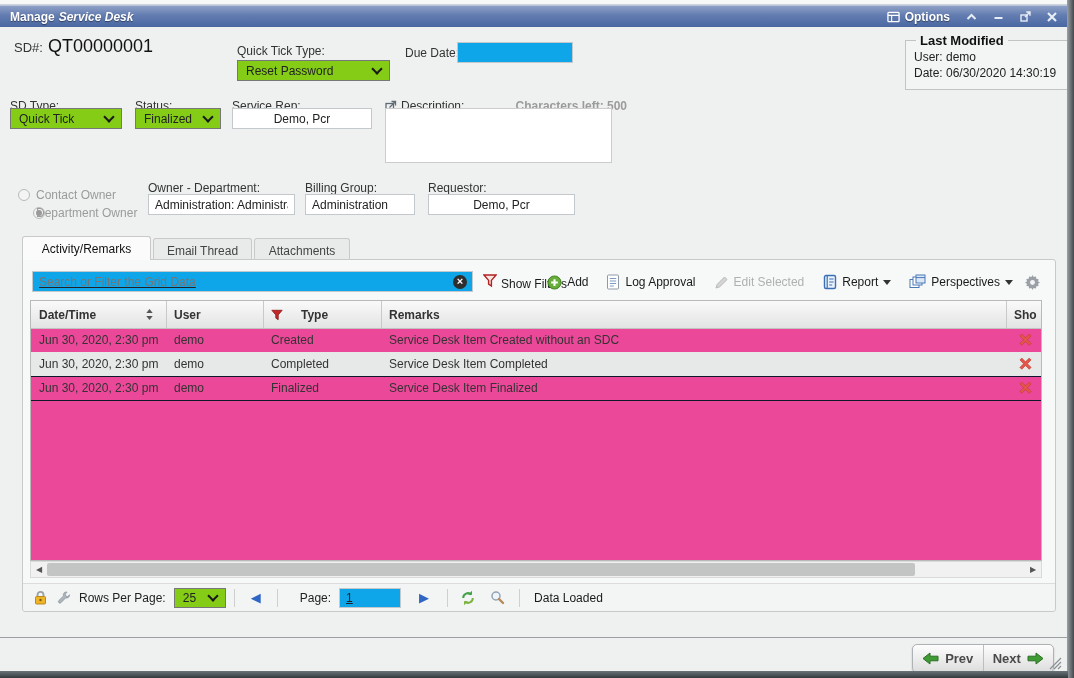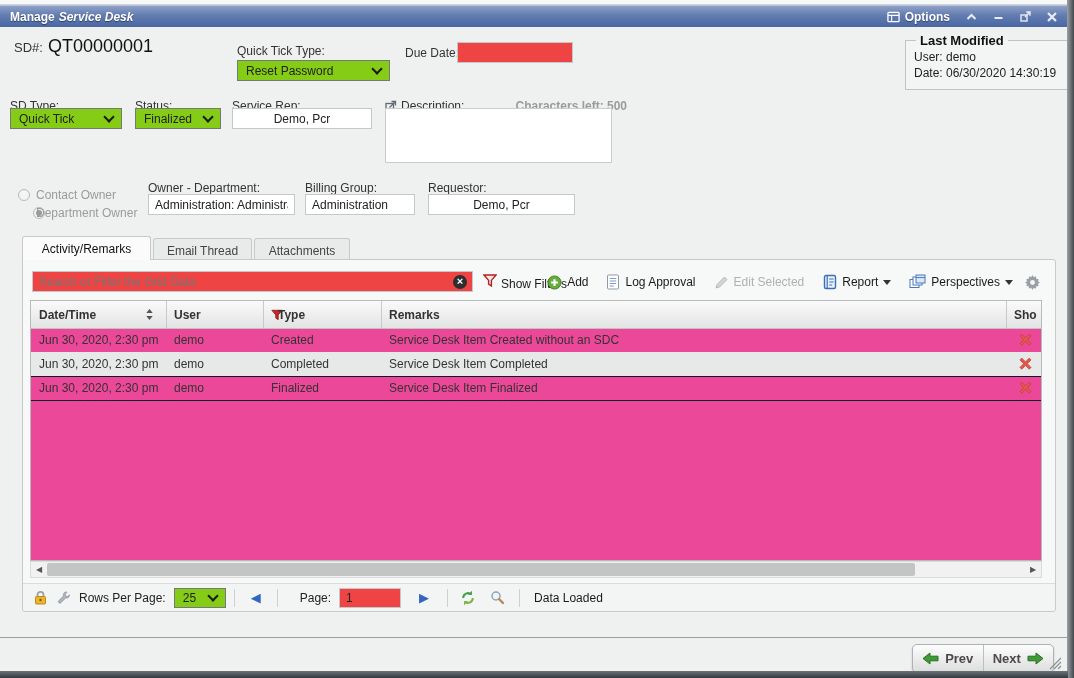--- a/index.html
+++ b/index.html
@@ -23,21 +23,21 @@
   .inputbox{box-sizing:border-box;background:#fff;border:1px solid #c3c8cc;height:21px;
     display:flex;align-items:center;padding:0 6px;}
   .inputbox.center{justify-content:center;}
   .inputbox .val{white-space:nowrap;overflow:hidden;}
   .selectbox{box-sizing:border-box;background:#84cc16;border:1px solid #777;height:21px;
     display:flex;align-items:center;padding:0 8px;cursor:pointer;}
   .selectbox .val{flex:1;white-space:nowrap;overflow:hidden;}
   .chev{width:6px;height:6px;border-right:2px solid #1a1a1a;border-bottom:2px solid #1a1a1a;
     transform:rotate(45deg);margin-top:-4px;flex:none;}
   input.real{box-sizing:border-box;border:1px solid #c3c8cc;height:21px;padding:0 6px;
-    font:12px "Liberation Sans",sans-serif;color:#222;background:#ef4444;outline:none;}
+    font:12px "Liberation Sans",sans-serif;color:#222;background:#0ea5e9;outline:none;text-decoration:underline;}
   textarea.real{box-sizing:border-box;border:1px solid #ccc;background:#fff;resize:none;outline:none;
     font:12px "Liberation Sans",sans-serif;}
   fieldset.lastmod{position:absolute;left:905px;top:33px;width:158px;height:52px;margin:0;
     border:1px solid #c3c3c3;background:#f3f4f4;padding:1px 8px 2px 8px;}
   fieldset.lastmod legend{font-weight:bold;font-size:13px;color:#111;padding:0 4px;margin-left:2px;}
   fieldset.lastmod div{line-height:16px;color:#222;}
   .radio{width:12px;height:12px;border-radius:50%;border:1px solid #b9b9b9;background:#f4f4f4;display:inline-block;box-sizing:border-box;position:relative;}
   .radio.checked::after{content:"";position:absolute;left:2px;top:2px;width:6px;height:6px;border-radius:50%;background:#9a9a9a;}
   
   .tab{box-sizing:border-box;position:absolute;text-align:center;cursor:pointer;
@@ -280,21 +280,21 @@
             <path d="M4 0l3.2 4H.8z" fill="#555"></path>
             <path d="M4 11L.8 7h6.4z" fill="#555"></path>
           </svg>
       </span>
       <span class="gcell" style="left:143px;">User</span>
       <span class="gcell" style="left:240px;top:8px;">
         <svg width="12" height="12" viewBox="0 0 14 13">
             <path d="M1 1h12L8.4 6.4V12L5.6 10.1V6.4z" fill="#c62828" stroke="#8e1b1b"></path>
           </svg>
       </span>
-      <span class="gcell" style="left:247px;">Type</span>
+      <span class="gcell" style="left:270px;">Type</span>
       <span class="gcell" style="left:358px;">Remarks</span>
       <span class="gcell" style="left:983px;">Sho</span>
       <span class="gcol-sep" style="left:135px;"></span>
       <span class="gcol-sep" style="left:232px;"></span>
       <span class="gcol-sep" style="left:350px;"></span>
       <span class="gcol-sep" style="left:975px;"></span>
     </div>
 
     <div class="grow" style="top:27px;">
       <span class="gcell" style="left:8px;">Jun 30, 2020, 2:30 pm</span>

